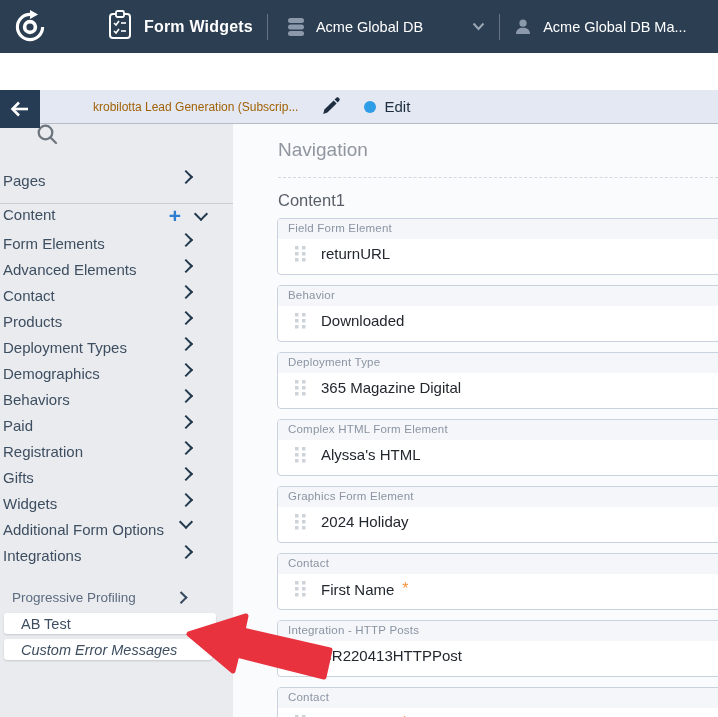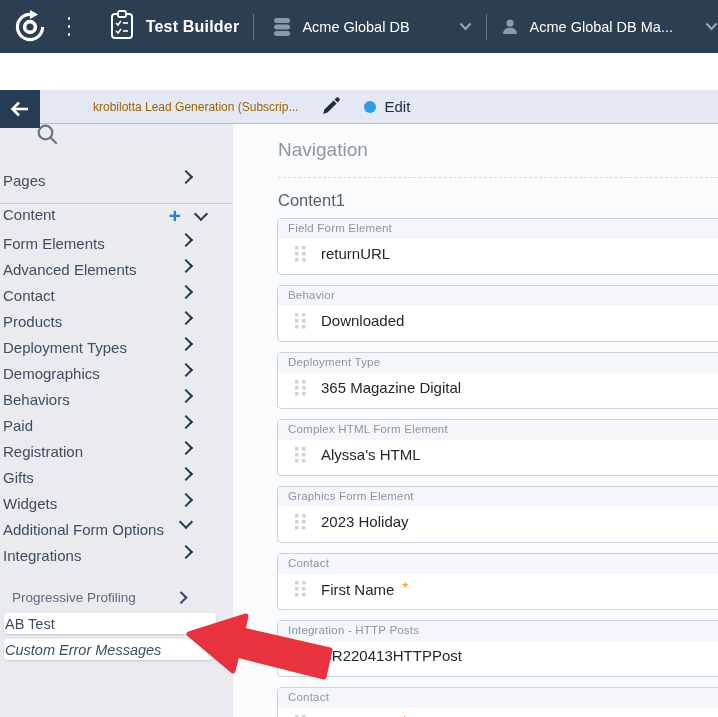--- a/index.html
+++ b/index.html
@@ -39,21 +39,21 @@
   .content-right{display:flex;align-items:center;gap:15px;}
   .plus{color:#2d7dd2;font-size:21px;font-weight:bold;line-height:20px;cursor:pointer;}
   .items{margin-top:3px;}
   .chev{width:8px;height:8px;border-top:2px solid #22384e;border-right:2px solid #22384e;flex:0 0 auto;}
   .chev.r{transform:rotate(45deg);}
   .chev.d{transform:rotate(135deg);margin-top:-4px;}
   .chev.sm{width:6.5px;height:6.5px;border-color:#35485d;}
   .row-sub{height:24px;margin-top:12px;padding:0 48px 0 12px;font-size:13.5px;color:#5d6b80;
     display:flex;align-items:center;justify-content:space-between;cursor:pointer;}
   .pill{margin:4px 0 0 4px;width:212px;height:21px;background:#fff;border-radius:3px;
-    box-shadow:0 1px 2px rgba(0,0,0,.15);display:flex;align-items:center;padding-left:1px;
+    box-shadow:0 1px 2px rgba(0,0,0,.15);display:flex;align-items:center;padding-left:17px;
     font-size:14.5px;color:#3e4e61;box-sizing:border-box;cursor:pointer;white-space:nowrap;}
   .pill.second{width:208px;margin-top:5px;font-style:italic;}
   
   .main{position:absolute;left:233px;top:123px;width:485px;height:594px;background:#fafbfc;overflow:hidden;}
   .section-title{position:absolute;left:45px;top:16px;font-size:19px;color:#9096a0;}
   .dashed-line{position:absolute;left:45px;right:0;top:54px;border-top:1.5px dashed #d5d8dd;}
   .group-title{position:absolute;left:45px;top:68px;font-size:16.5px;color:#585f68;}
   .card{position:absolute;left:44px;right:-8px;height:57px;background:#fff;
     border:1px solid #c9d3e0;border-radius:4px;box-sizing:border-box;cursor:pointer;}
   .card-cat{height:17px;padding:3px 0 0 10px;background:#f5f6f9;border-radius:3px 3px 0 0;
@@ -85,21 +85,21 @@
   <span class="clip">
     <svg width="24" height="30" viewBox="0 0 24 30">
       <rect x="2" y="4" width="20" height="24" rx="3" fill="none" stroke="#fff" stroke-width="2"></rect>
       <rect x="8" y="1" width="8" height="6" rx="1.5" fill="#2c3e52" stroke="#fff" stroke-width="1.8"></rect>
       <polyline points="6,13 8,15 11,11" fill="none" stroke="#fff" stroke-width="1.6"></polyline>
       <line x1="13" y1="13" x2="18" y2="13" stroke="#fff" stroke-width="1.6"></line>
       <polyline points="6,21 8,23 11,19" fill="none" stroke="#fff" stroke-width="1.6"></polyline>
       <line x1="13" y1="21" x2="18" y2="21" stroke="#fff" stroke-width="1.6"></line>
     </svg>
   </span>
-  <span class="app-title">Test Builder</span>
+  <span class="app-title">Form Widgets</span>
   <span class="tb-div"></span>
   <span class="tb-select" style="margin-left:19px">
     <svg width="18" height="20" viewBox="0 0 18 20">
       <rect x="1" y="1" width="16" height="5" rx="2.5" fill="#8b99ab"></rect>
       <rect x="1" y="7.5" width="16" height="5" rx="2.5" fill="#8b99ab"></rect>
       <rect x="1" y="14" width="16" height="5" rx="2.5" fill="#8b99ab"></rect>
     </svg>
     <span class="lbl">Acme Global DB</span>
   </span>
   <span style="margin-left:49px;display:flex">
@@ -312,21 +312,21 @@
       <span class="drag">
           <svg width="11" height="16" viewBox="0 0 11 16">
             <rect x="0" y="0" width="3.5" height="3.5" fill="#ced3da"></rect>
             <rect x="7" y="0" width="3.5" height="3.5" fill="#ced3da"></rect>
             <rect x="0" y="6" width="3.5" height="3.5" fill="#ced3da"></rect>
             <rect x="7" y="6" width="3.5" height="3.5" fill="#ced3da"></rect>
             <rect x="0" y="12" width="3.5" height="3.5" fill="#ced3da"></rect>
             <rect x="7" y="12" width="3.5" height="3.5" fill="#ced3da"></rect>
           </svg>
         </span>
-      <span class="val">2023 Holiday</span>
+      <span class="val">2024 Holiday</span>
 
     </div>
   </div>
 
   <div class="card" style="top:430px">
     <div class="card-cat">Contact</div>
     <div class="card-body">
       <span class="drag">
           <svg width="11" height="16" viewBox="0 0 11 16">
             <rect x="0" y="0" width="3.5" height="3.5" fill="#ced3da"></rect>

